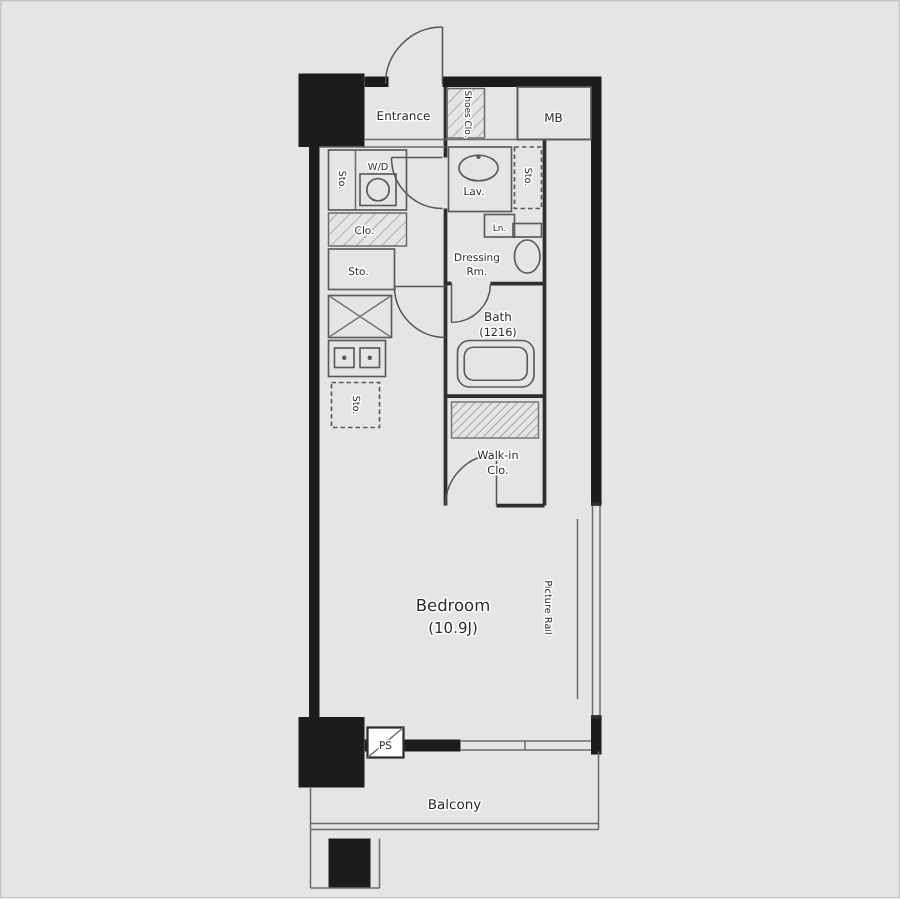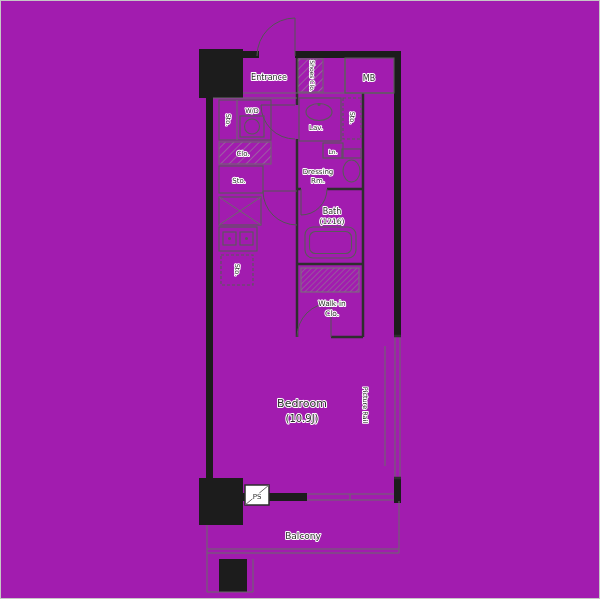--- a/index.html
+++ b/index.html
@@ -1,20 +1,20 @@
 <!DOCTYPE html>
 <html><head>
 <meta charset="utf-8">
 <style>
   * { margin:0; padding:0; box-sizing:border-box; }
   html,body { width:600px; height:599px; background:#ffffff; }
   body { font-family:"DejaVu Sans", sans-serif; }
   .canvas {
     position:relative; width:600px; height:599px;
-    background:#a21caf; border:1px solid #c6c6c6; overflow:hidden;
+    background:#e5e5e5; border:1px solid #c6c6c6; overflow:hidden;
   }
   svg { position:absolute; left:0; top:0; }
   .lbl {
     fill:#2b2b2b; font-family:"DejaVu Sans", sans-serif;
     paint-order:stroke; stroke:#ffffff; stroke-width:2px; stroke-linejoin:round;
   }
   .wall { fill:#1c1c1c; }
   .part { stroke:#2e2e2e; stroke-width:2.5; fill:none; }
   .thin { stroke:#6a6a6a; stroke-width:1; fill:none; }
   .fixn { stroke:#5a5a5a; stroke-width:1.1; fill:none; }

